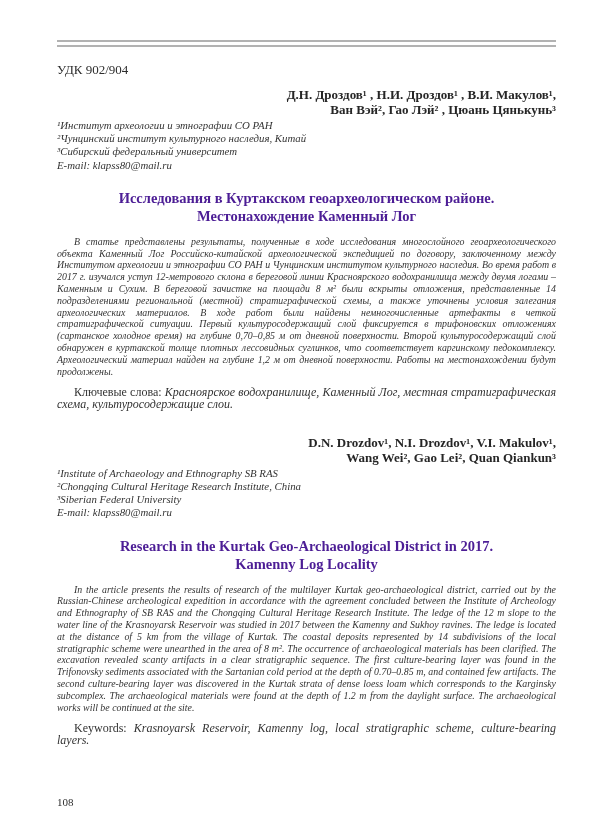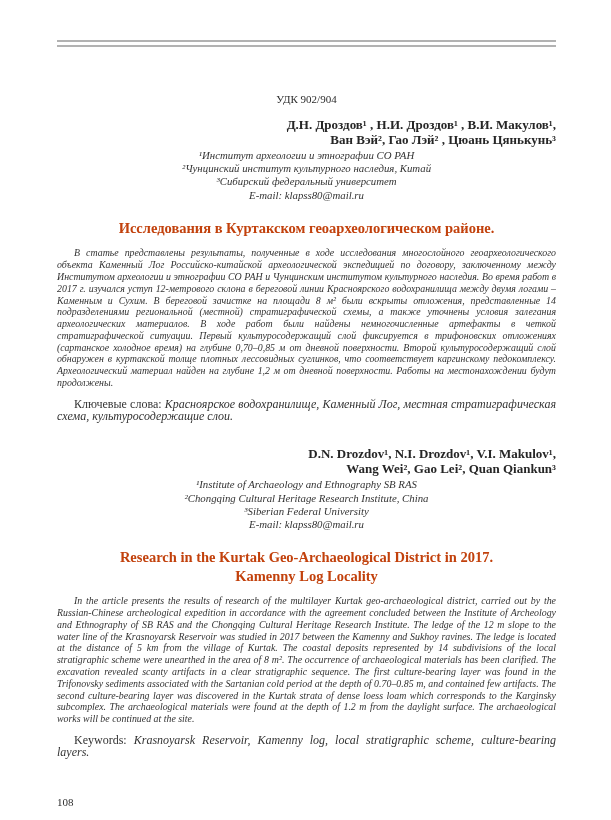--- a/index.html
+++ b/index.html
@@ -20,49 +20,48 @@
   .content {
     padding: 0 55px 0 57px;
   }
   .double-rule {
     margin-top: 40px;
     height: 3px;
     border-top: 2px solid #b2b2b2;
     border-bottom: 2px solid #b2b2b2;
   }
   .udc {
-    margin-top: 46px;
-    font-size: 11px;
+    margin-top: 16px;
+    font-size: 13px;
     line-height: 13px;
-    text-align: center;
   }
   .authors {
     text-align: right;
     font-weight: bold;
     font-size: 13px;
     line-height: 15px;
     color: #262626;
   }
   .authors-ru { margin-top: 11px; }
   .authors-en { margin-top: 24px; }
   .affils {
     margin-top: 2px;
-    text-align: center;
+    text-align: left;
     font-style: italic;
     font-size: 10.8px;
     line-height: 13.2px;
     color: #333333;
   }
   .title {
     margin-top: 17px;
     text-align: center;
     font-weight: bold;
     font-size: 14.5px;
     line-height: 18.5px;
-    color: #c2410c;
+    color: #4c1d95;
   }
   .abstract {
     margin-top: 10px;
     font-style: italic;
     font-size: 9.9px;
     line-height: 11.8px;
     text-align: justify;
     text-indent: 17px;
     color: #333333;
   }
@@ -108,20 +107,21 @@
 
     <div class="affils">
       <div>¹Институт археологии и этнографии СО РАН</div>
       <div>²Чунцинский институт культурного наследия, Китай</div>
       <div>³Сибирский федеральный университет</div>
       <div>E-mail: klapss80@mail.ru</div>
     </div>
 
     <div class="title">
       <div>Исследования в Куртакском геоархеологическом районе.</div>
+      <div>Местонахождение Каменный Лог</div>
     </div>
 
     <p class="abstract">В статье представлены результаты, полученные в ходе исследования многослойного геоархеологического объекта Каменный Лог Российско-китайской археологической экспедицией по договору, заключенному между Институтом археологии и этнографии СО РАН и Чунцинским институтом культурного наследия. Во время работ в 2017 г. изучался уступ 12-метрового склона в береговой линии Красноярского водохранилища между двумя логами – Каменным и Сухим. В береговой зачистке на площади 8 м² были вскрыты отложения, представленные 14 подразделениями региональной (местной) стратиграфической схемы, а также уточнены условия залегания археологических материалов. В ходе работ были найдены немногочисленные артефакты в четкой стратиграфической ситуации. Первый культуросодержащий слой фиксируется в трифоновских отложениях (сартанское холодное время) на глубине 0,70–0,85 м от дневной поверхности. Второй культуросодержащий слой обнаружен в куртакской толще плотных лессовидных суглинков, что соответствует каргинскому педокомплексу. Археологический материал найден на глубине 1,2 м от дневной поверхности. Работы на местонахождении будут продолжены.</p>
 
     <p class="keywords keywords-ru"><span class="kw-label">Ключевые слова:</span> <span class="kw-text">Красноярское водохранилище, Каменный Лог, местная стратиграфическая схема, культуросодержащие слои.</span></p>
 
     <div class="authors authors-en">
       <div>D.N. Drozdov¹, N.I. Drozdov¹, V.I. Makulov¹,</div>
       <div>Wang Wei², Gao Lei², Quan Qiankun³</div>
     </div>

